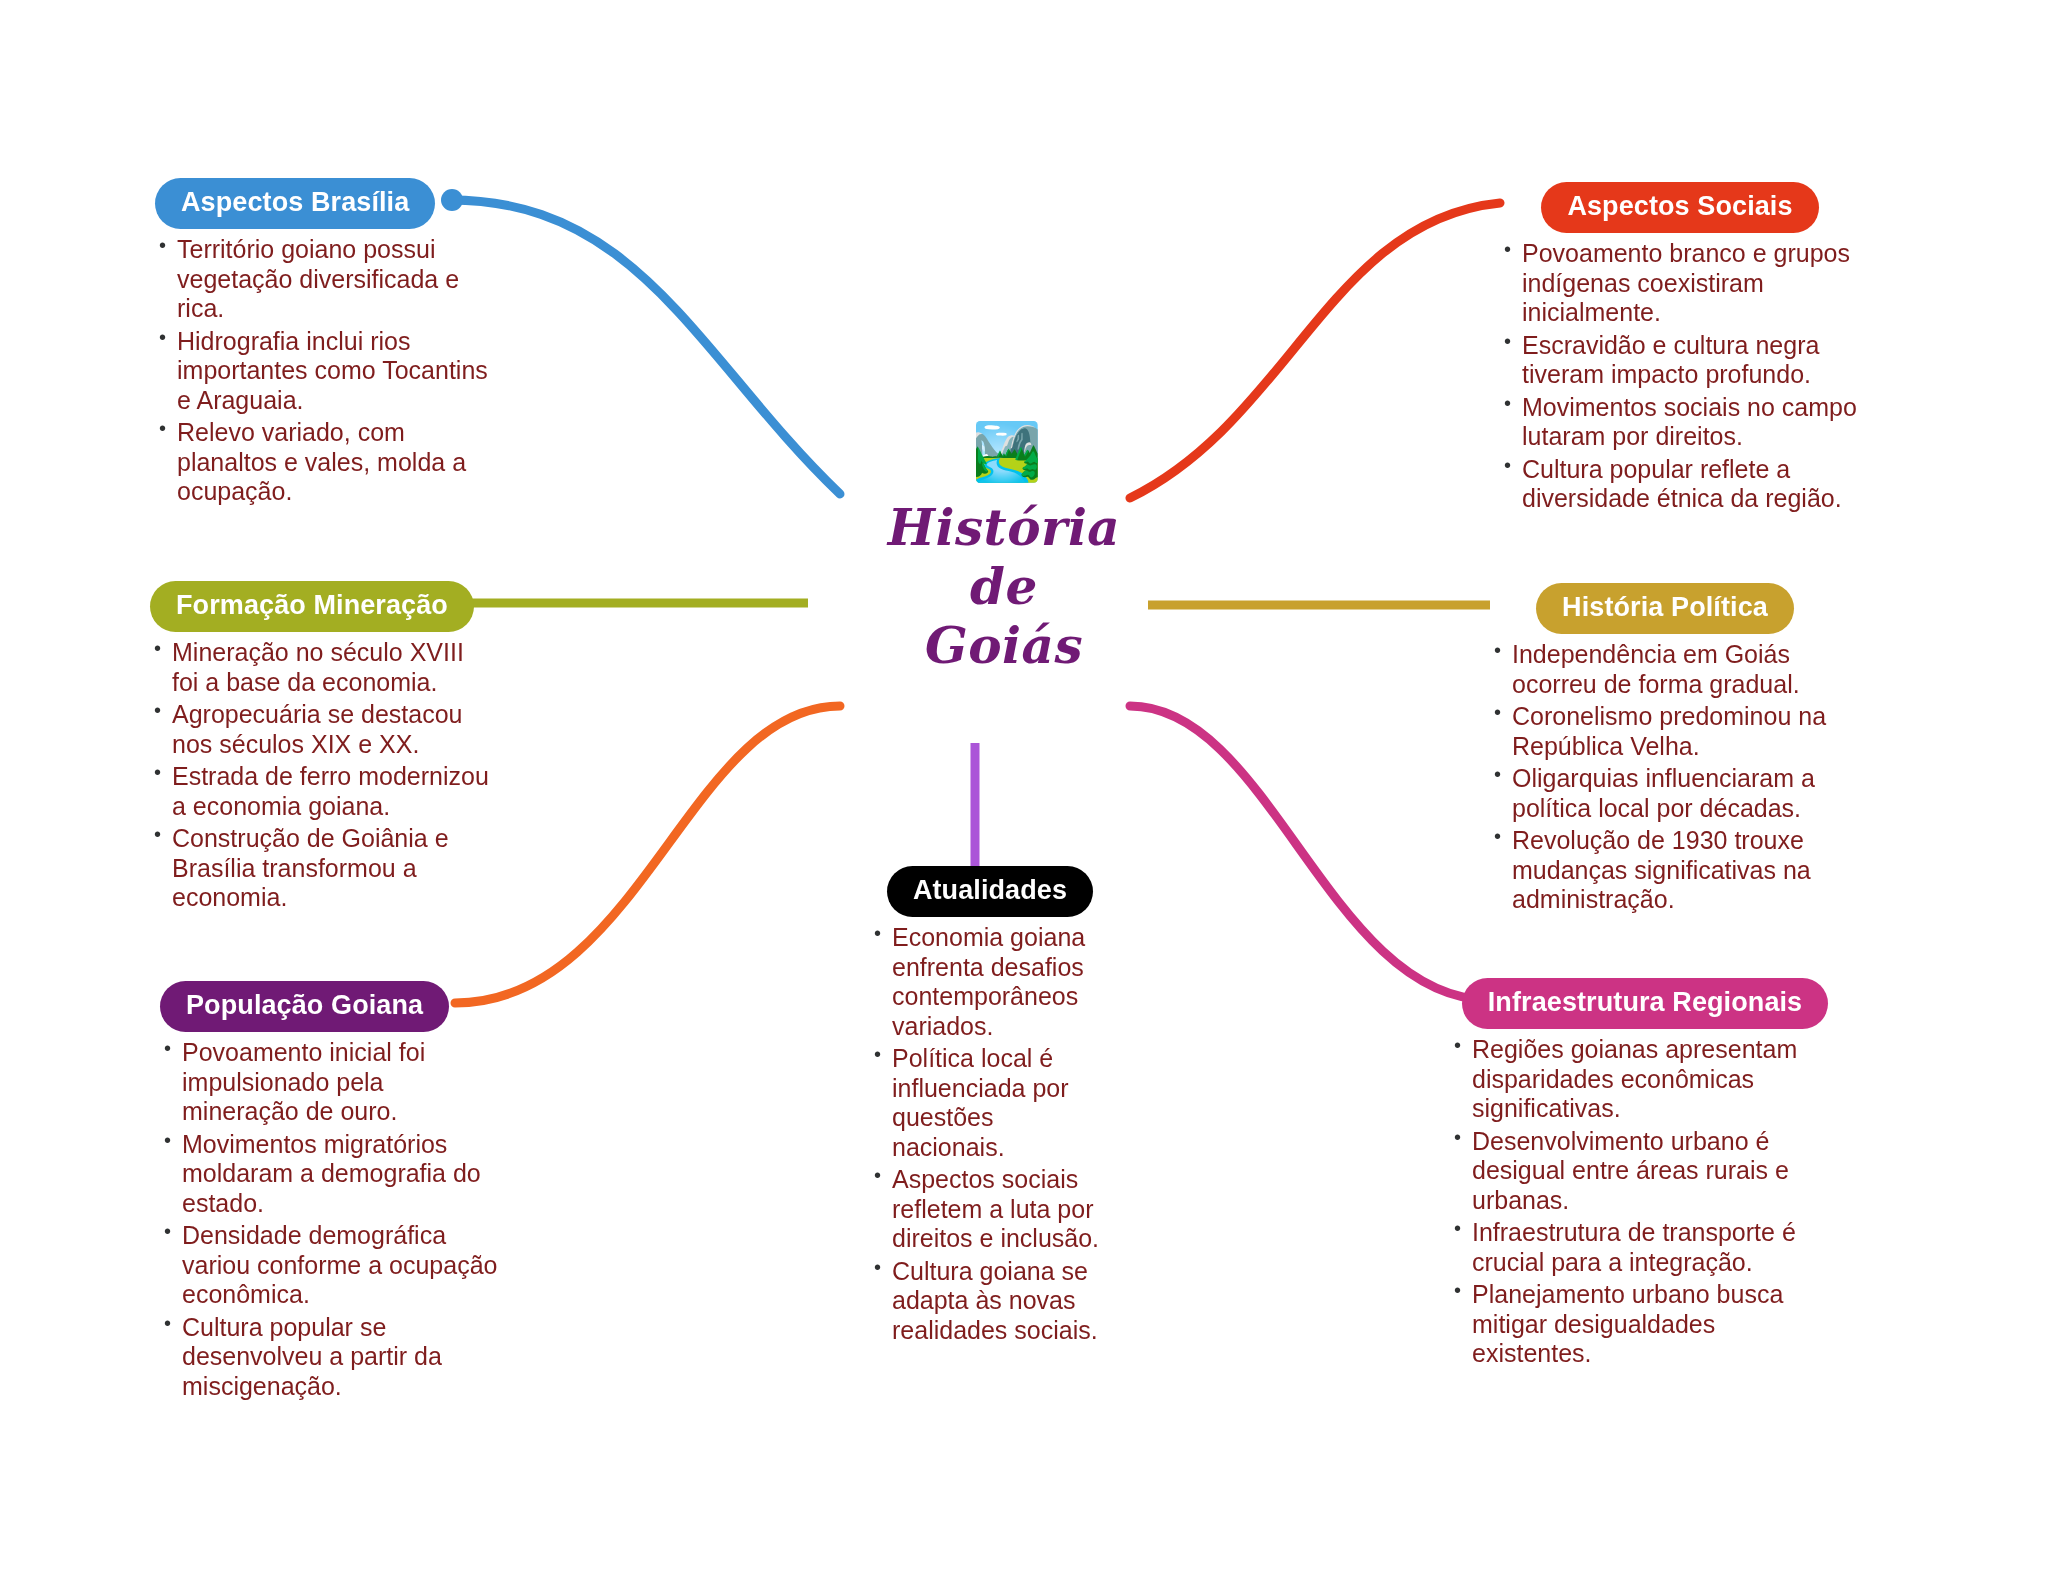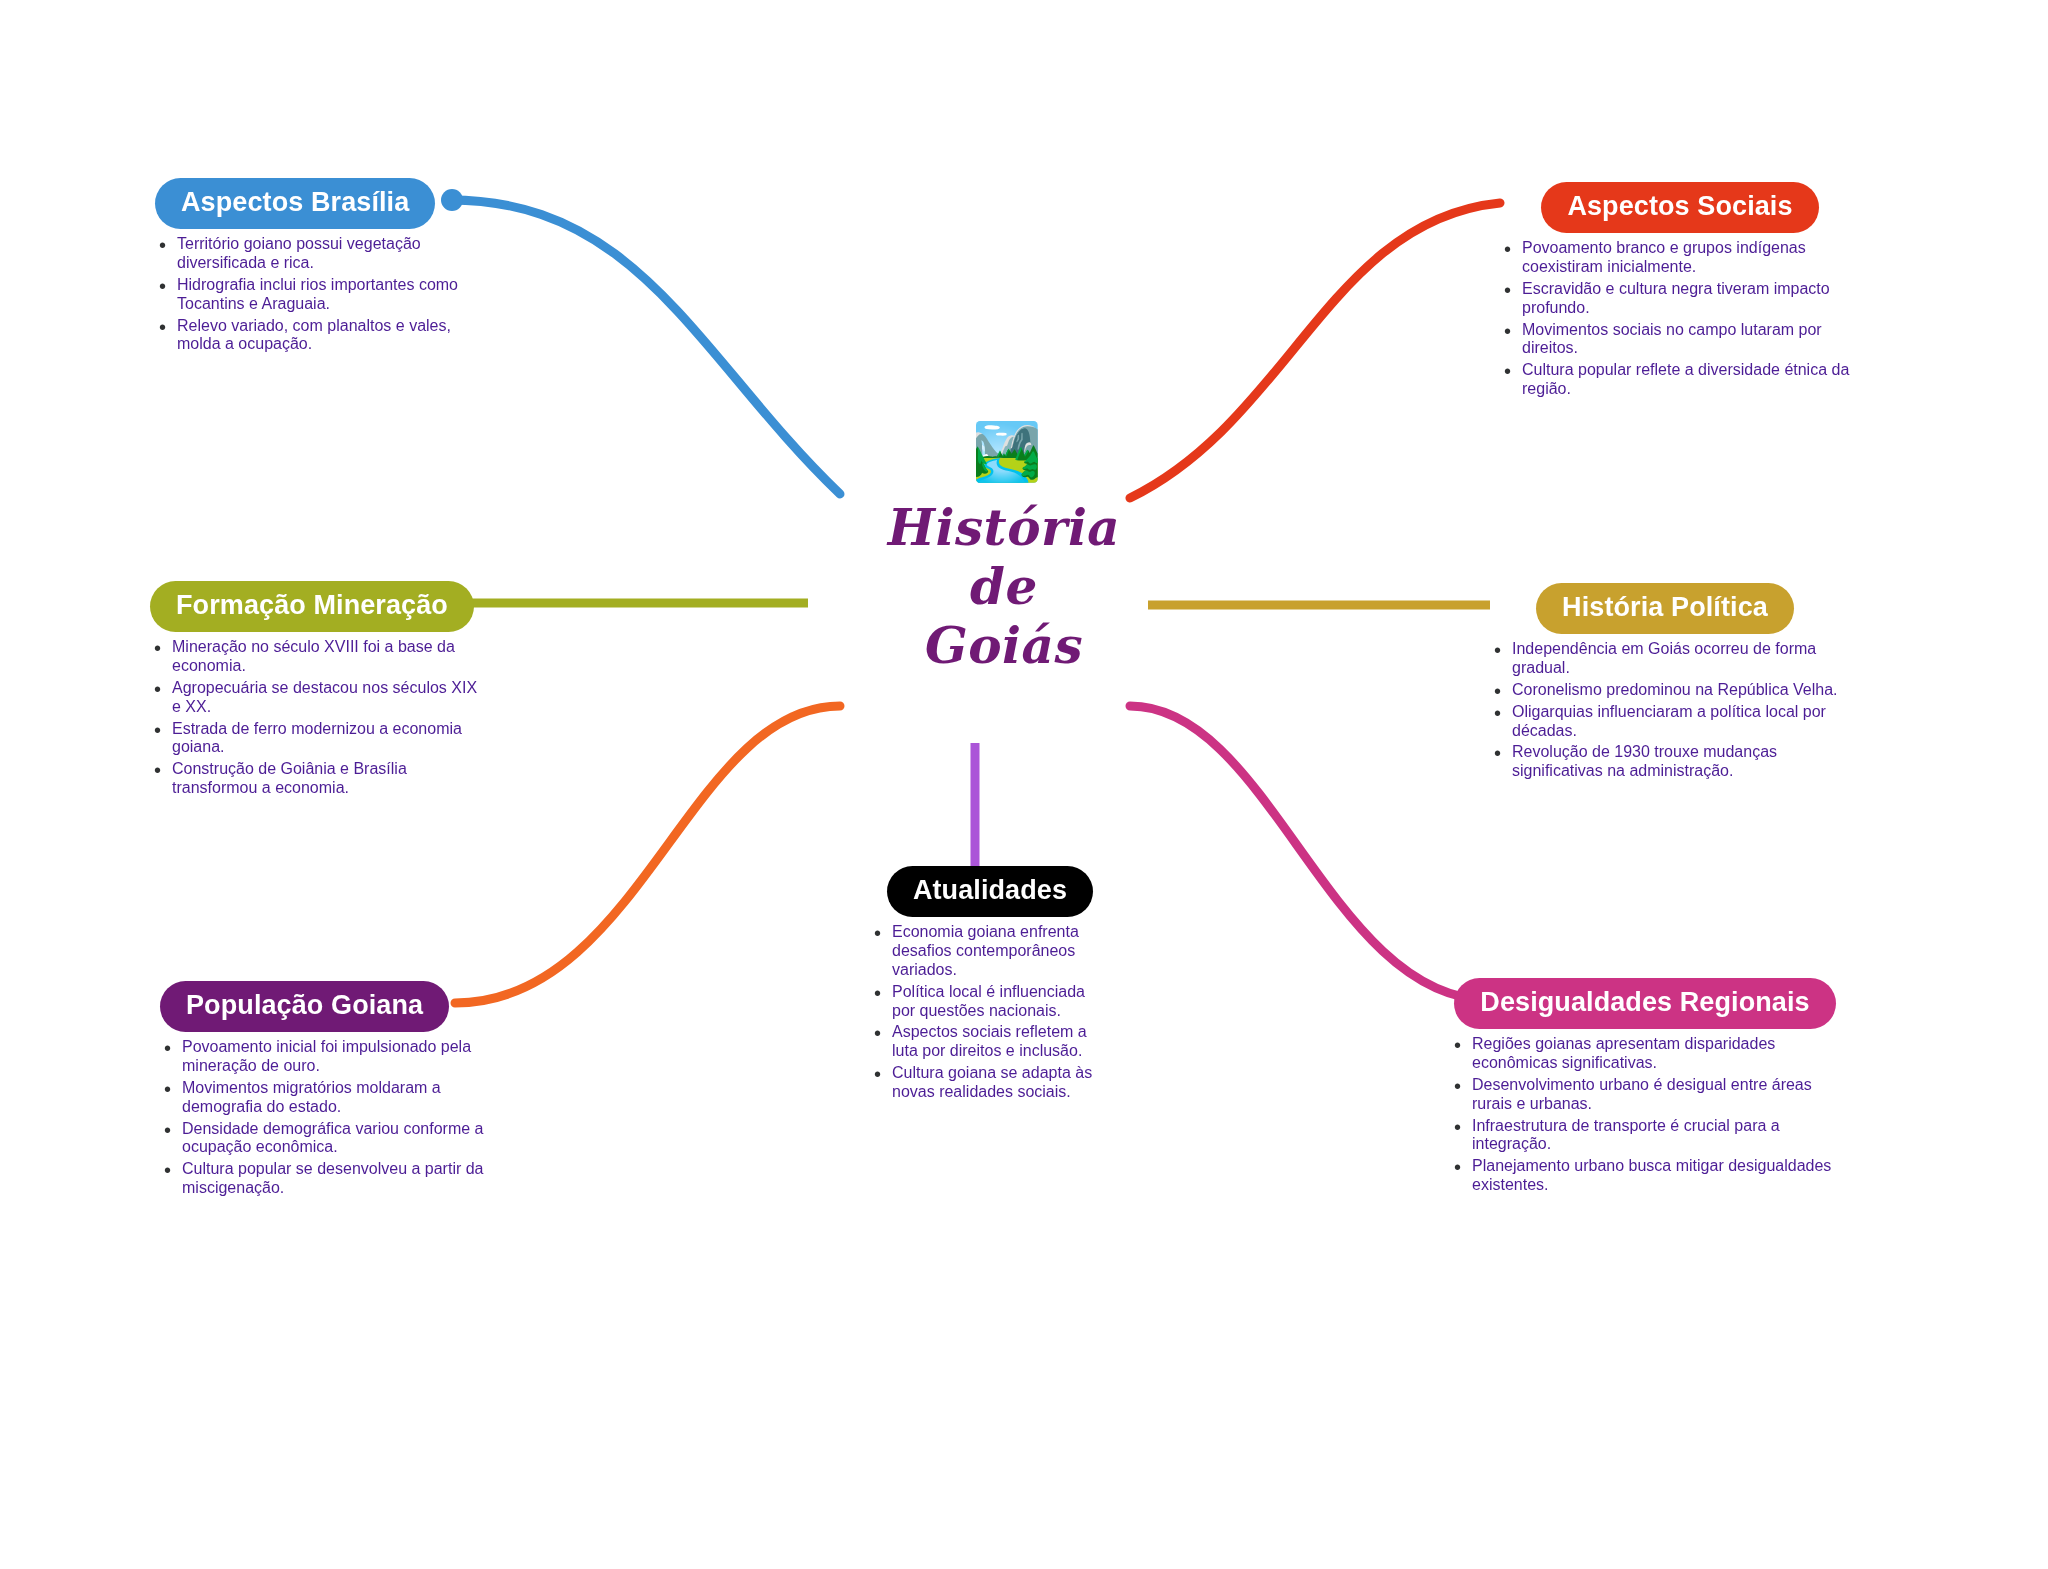--- a/index.html
+++ b/index.html
@@ -50,23 +50,23 @@
 
   ul.bullets {
     list-style: none;
     margin: 6px 0 0 0;
     padding: 0;
   }
   ul.bullets li {
     position: relative;
     padding-left: 22px;
     margin-bottom: 3px;
-    font-size: 16px;
+    font-size: 25px;
     line-height: 1.18;
-    color: #4c1d95;
+    color: #7f1d1d;
   }
   ul.bullets li::before {
     content: "\2022";
     position: absolute;
     left: 4px;
     top: -1px;
     font-size: 20px;
     color: #2f3132;
   }
 
@@ -196,21 +196,21 @@
     <ul class="bullets">
       <li>Economia goiana enfrenta desafios contemporâneos variados.</li>
       <li>Política local é influenciada por questões nacionais.</li>
       <li>Aspectos sociais refletem a luta por direitos e inclusão.</li>
       <li>Cultura goiana se adapta às novas realidades sociais.</li>
     </ul>
   </div>
 
   <div class="branch" id="b-desigualdades-regionais" style="left:1450px; top:978px; width:390px;">
     <span class="pill-row right">
-      <span class="pill" style="background:#cc3384;">Desigualdades Regionais</span>
+      <span class="pill" style="background:#cc3384;">Infraestrutura Regionais</span>
     </span>
     <ul class="bullets">
       <li>Regiões goianas apresentam disparidades econômicas significativas.</li>
       <li>Desenvolvimento urbano é desigual entre áreas rurais e urbanas.</li>
       <li>Infraestrutura de transporte é crucial para a integração.</li>
       <li>Planejamento urbano busca mitigar desigualdades existentes.</li>
     </ul>
   </div>
 
 </div>

